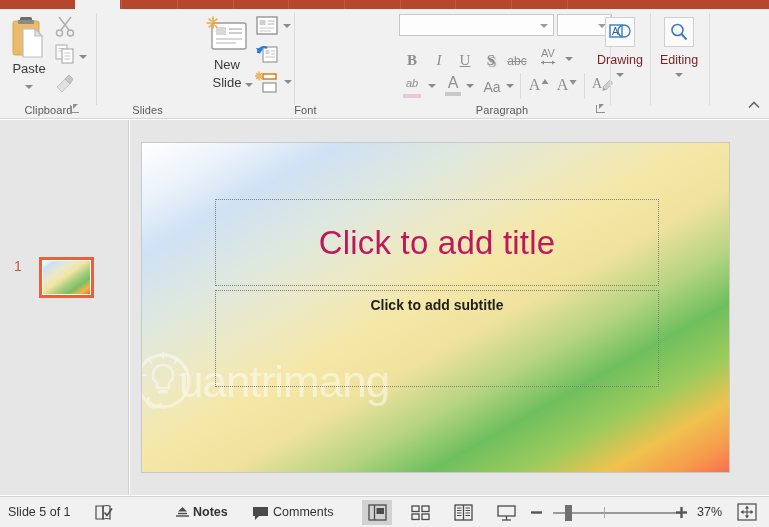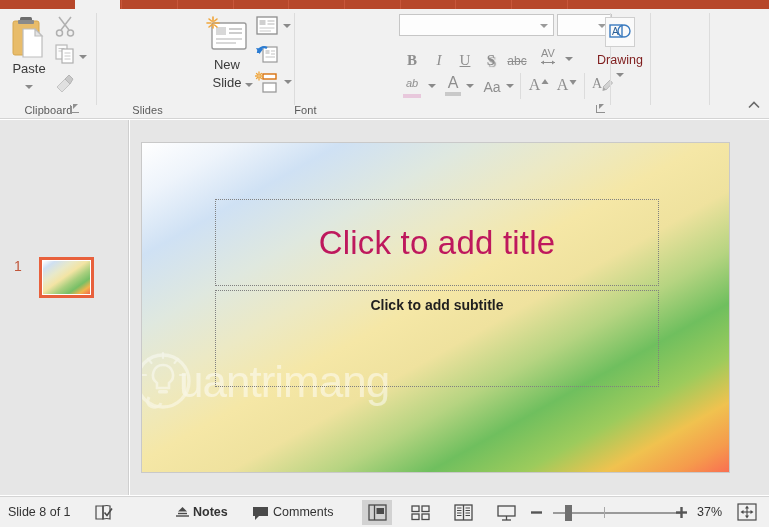--- a/index.html
+++ b/index.html
@@ -444,34 +444,49 @@
           <path d="M12 13 L19 6 L21.5 9 L15 16 Z" fill="#d2d2d2" stroke="#b5b5b5" stroke-width=".9"></path>
           <path d="M12 13 L15 16 L11.5 17 Z" fill="#a8a8a8"></path>
         </svg>
       </div>
 
       <div class="group-label">Font</div>
       <div class="dlg-launcher" style="left:397px;"></div>
       <div class="group-divider" style="left:412px;"></div>
     </div>
 
+    <div class="group" style="left:413px; width:178px;">
+
+      <div class="group-label">Paragraph</div>
+
+    </div>
 
     <div class="bigbtn" style="left:594px;">
       <div class="box">
         <svg width="22" height="20" viewBox="0 0 22 20">
           <rect x="1" y="3" width="12" height="12" fill="none" stroke="#3b7bbf" stroke-width="1.4"></rect>
           <circle cx="15" cy="9" r="6" fill="none" stroke="#3b7bbf" stroke-width="1.4"></circle>
           <text x="3" y="13" font-size="10" fill="#2b5f96" font-family="'Liberation Sans',sans-serif">A</text>
         </svg>
       </div>
       <div class="t">Drawing</div>
       <div class="caret-dn c"></div>
     </div>
     <div class="group-divider" style="left:650px; top:4px;"></div>
 
+    <div class="bigbtn" style="left:653px;">
+      <div class="box">
+        <svg width="20" height="20" viewBox="0 0 20 20">
+          <circle cx="8.5" cy="8" r="5.5" fill="none" stroke="#3b7bbf" stroke-width="1.6"></circle>
+          <line x1="12.5" y1="12" x2="17.5" y2="17.5" stroke="#3b7bbf" stroke-width="2"></line>
+        </svg>
+      </div>
+      <div class="t">Editing</div>
+      <div class="caret-dn c"></div>
+    </div>
     <div class="group-divider" style="left:709px; top:4px;"></div>
 
     <div class="ribbon-collapse">
       <svg width="14" height="14" viewBox="0 0 14 14">
         <path d="M2 9.5 L7 4.5 L12 9.5" fill="none" stroke="#6a6a6a" stroke-width="1.6"></path>
       </svg>
     </div>
   </div>
 
   <div class="thumbpane">
@@ -544,21 +559,21 @@
         <div class="title-text">Click to add title</div>
       </div>
 
       <div class="placeholder ph-sub">
         <div class="sub-text">Click to add subtitle</div>
       </div>
     </div>
   </div>
 
   <div class="statusbar">
-    <div class="sb-text" style="left:8px; top:8px;">Slide 8 of 1</div>
+    <div class="sb-text" style="left:8px; top:8px;">Slide 5 of 1</div>
 
     <div class="sb-btn" style="left:93px; top:5px; width:24px; height:21px;">
       <svg width="24" height="21" viewBox="0 0 24 21">
         <path d="M3 4 L10 4 L10 17 L3 17 Z" fill="none" stroke="#4a4a4a" stroke-width="1.2"></path>
         <path d="M10 4 q4 -1 7 0 L17 17 q-3 -1 -7 0 Z" fill="none" stroke="#4a4a4a" stroke-width="1.2"></path>
         <path d="M11.5 10.5 L14 13.5 L19 6.5" fill="none" stroke="#4a4a4a" stroke-width="1.6"></path>
       </svg>
     </div>
 
     <div class="sb-btn" style="left:172px; top:5px; width:62px; height:21px;">

